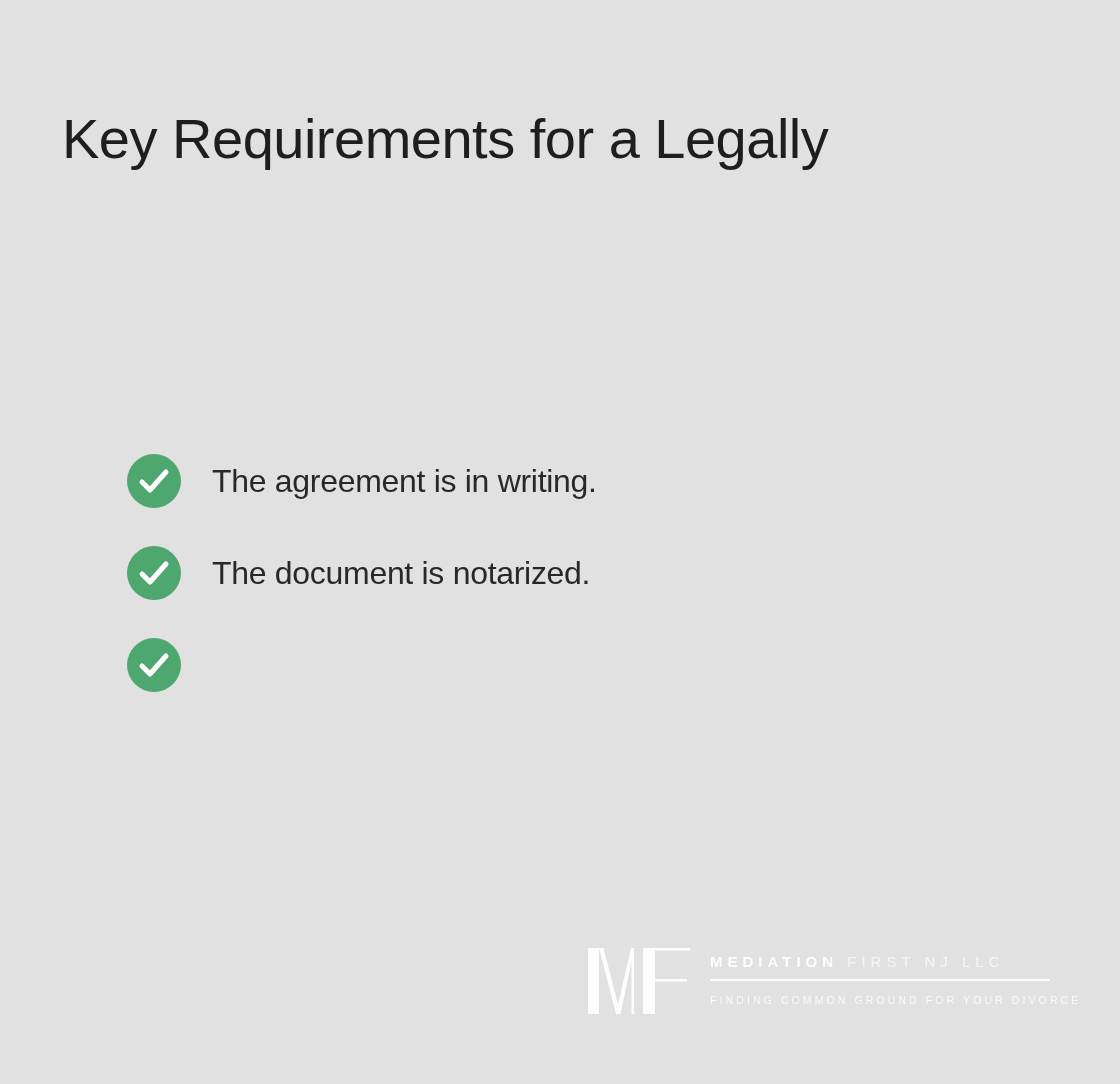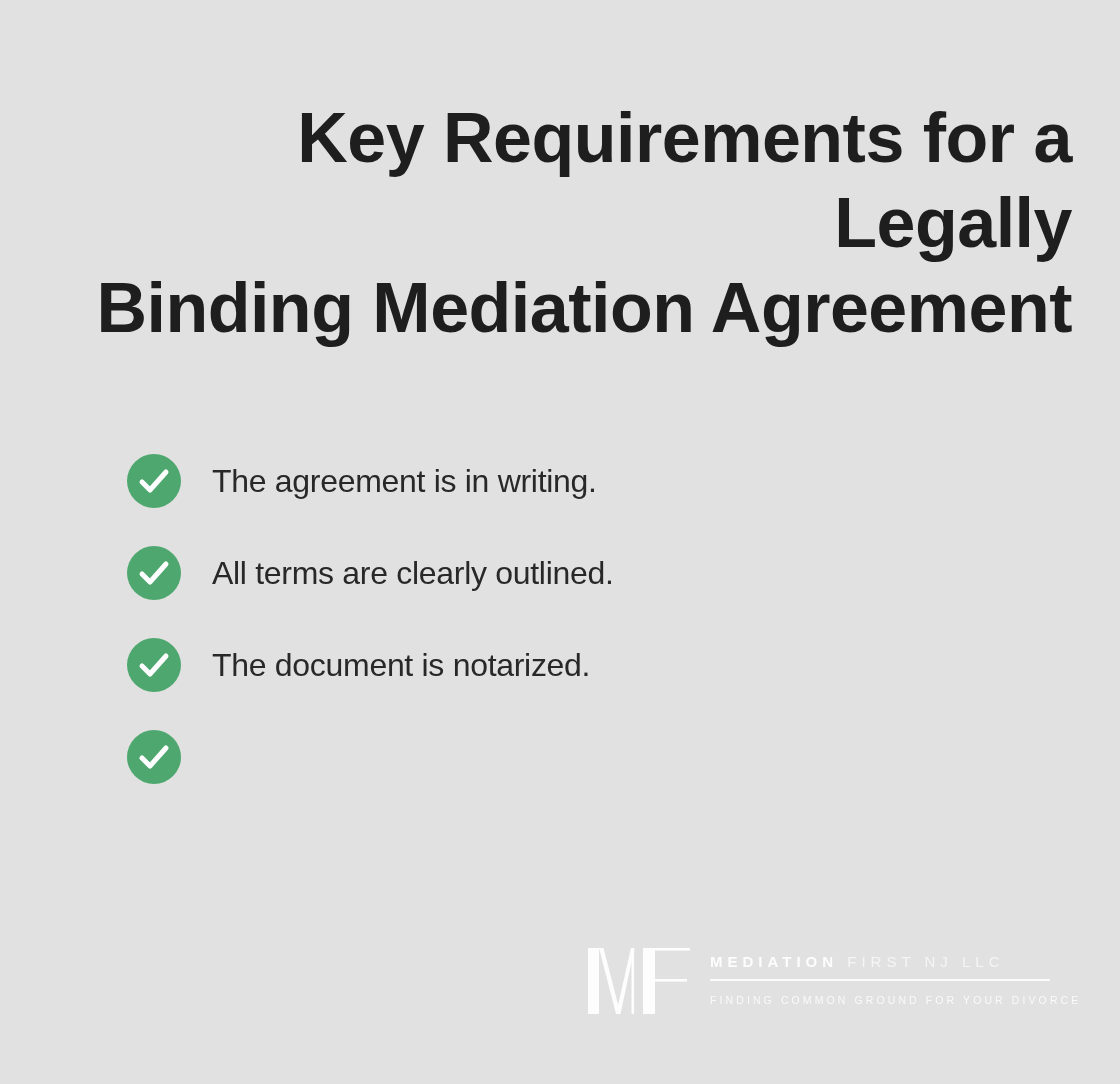--- a/index.html
+++ b/index.html
@@ -12,26 +12,25 @@
     position: relative;
     width: 1120px;
     height: 1084px;
     background: #e0e1e0;
   }
   .title {
     position: absolute;
     left: 62px;
     top: 96px;
     width: 1010px;
-    font-weight: 700;
-    font-size: 70px;
+    font-weight: 400;
+    font-size: 56px;
     line-height: 85px;
     letter-spacing: -0.5px;
     color: #1e1e1e;
-    text-align: right;
   }
   .title .line { display: block; }
   .checklist {
     position: absolute;
     left: 127px;
     top: 454px;
   }
   .check-item {
     display: flex;
     align-items: center;
@@ -92,43 +91,34 @@
     color: rgba(255,255,255,0.82);
   }
 </style>
 </head>
 <body>
 
 <div class="canvas">
 
   <h1 class="title">
     <span class="line">Key Requirements for a Legally</span>
-    <span class="line">Binding Mediation Agreement</span>
   </h1>
 
   <div class="checklist">
 
     <div class="check-item">
       <span class="check-circle">
         <svg width="54" height="54" viewBox="0 0 54 54" aria-hidden="true">
           <polyline points="15,28 23,36 39,18" fill="none" stroke="#ffffff" stroke-width="5" stroke-linecap="round" stroke-linejoin="round"></polyline>
         </svg>
       </span>
       <span class="item-text">The agreement is in writing.</span>
     </div>
 
 
-    <div class="check-item">
-      <span class="check-circle">
-        <svg width="54" height="54" viewBox="0 0 54 54" aria-hidden="true">
-          <polyline points="15,28 23,36 39,18" fill="none" stroke="#ffffff" stroke-width="5" stroke-linecap="round" stroke-linejoin="round"></polyline>
-        </svg>
-      </span>
-      <span class="item-text">All terms are clearly outlined.</span>
-    </div>
 
     <div class="check-item">
       <span class="check-circle">
         <svg width="54" height="54" viewBox="0 0 54 54" aria-hidden="true">
           <polyline points="15,28 23,36 39,18" fill="none" stroke="#ffffff" stroke-width="5" stroke-linecap="round" stroke-linejoin="round"></polyline>
         </svg>
       </span>
       <span class="item-text">The document is notarized.</span>
     </div>
 

